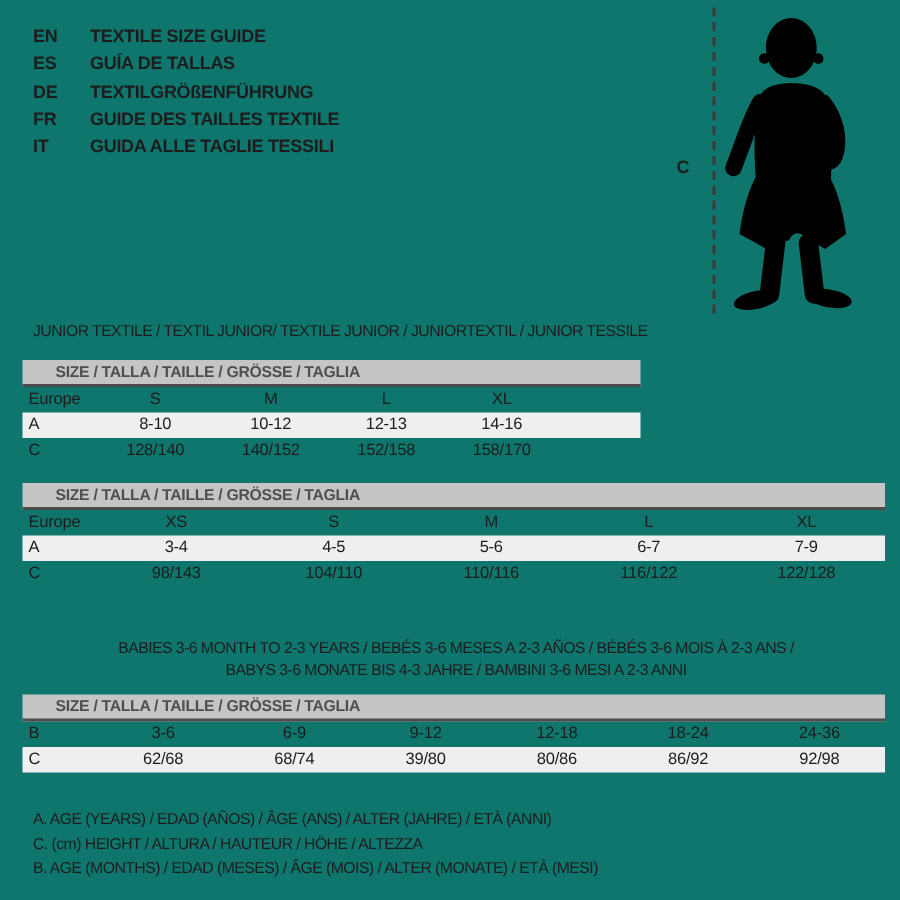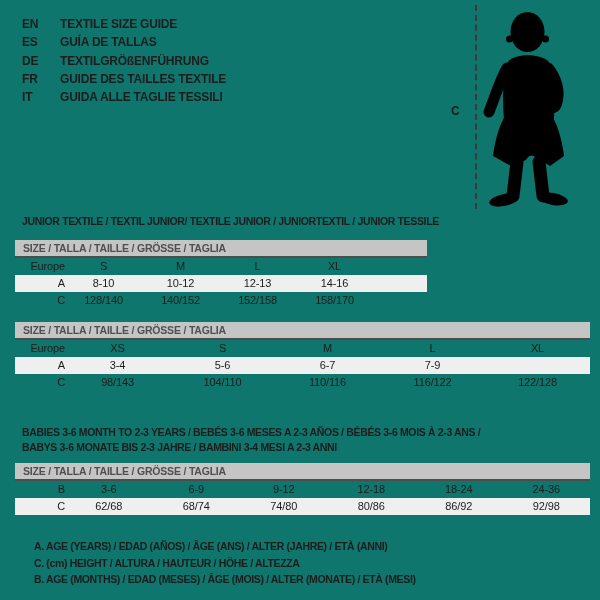--- a/index.html
+++ b/index.html
@@ -13,36 +13,36 @@
   .lang-row span{font-weight:bold;font-size:12px;letter-spacing:-0.2px;white-space:nowrap;}
   
   .height-line{position:absolute;left:475px;top:5px;height:204px;width:0;border-left:2px dashed #3a3a3a;}
   .height-label{position:absolute;left:451px;top:104px;font-weight:bold;font-size:12px;}
   .baby-svg{position:absolute;left:480px;top:8px;}
   
   .section{position:absolute;left:15px;}
   .section-junior{top:215px;width:412px;}
   .section-children{top:322px;width:575px;}
   .section-babies{top:425px;width:575px;}
-  .sec-title{font-weight:bold;font-size:10.5px;line-height:13px;letter-spacing:-0.35px;
+  .sec-title{font-weight:normal;font-size:10.5px;line-height:13px;letter-spacing:-0.35px;
              margin:0 4px 12px 7px;white-space:nowrap;}
-  .section-babies .sec-title{line-height:15px;margin-bottom:8px;}
+  .section-babies .sec-title{line-height:15px;margin-bottom:8px;text-align:center;}
   .sub-a{font-size:8px;vertical-align:-2px;}
   .size-bar{background:#c5c5c5;color:#4f4f4f;font-weight:bold;font-size:10.5px;line-height:16px;
-            height:16px;padding-left:8px;border-bottom:2px solid #4c4c4c;letter-spacing:-0.2px;}
+            height:16px;padding-left:22px;border-bottom:2px solid #4c4c4c;letter-spacing:-0.2px;}
   .trow{display:grid;height:17px;line-height:17px;font-size:11px;letter-spacing:-0.15px;}
   .section-junior  .trow{grid-template-columns:50px repeat(4,77px);}
   .section-children .trow{grid-template-columns:50px repeat(5,105px);}
   .section-babies  .trow{grid-template-columns:50px repeat(6,87.5px);}
   .trow.striped{background:#efefef;}
   .cell{text-align:center;white-space:nowrap;}
-  .label-cell{text-align:right;padding-left:4px;}
+  .label-cell{text-align:left;padding-left:4px;}
   
   .notes{position:absolute;left:22px;top:538px;}
-  .note-line{font-weight:bold;font-size:10.5px;line-height:16.5px;letter-spacing:-0.35px;white-space:nowrap;margin-left:12px;}
+  .note-line{font-weight:normal;font-size:10.5px;line-height:16.5px;letter-spacing:-0.35px;white-space:nowrap;}
 </style>
 </head>
 <body>
 
 <div class="canvas">
 
   <div class="lang-block">
   <div class="lang-row">
     <span>EN</span>
     <span>TEXTILE SIZE GUIDE</span>
@@ -125,56 +125,57 @@
             <div class="cell label-cell">Europe</div>
             <div class="cell">XS</div>
             <div class="cell">S</div>
             <div class="cell">M</div>
             <div class="cell">L</div>
             <div class="cell">XL</div>
           </div>
           <div class="trow striped">
             <div class="cell label-cell">A</div>
             <div class="cell">3-4</div>
+            <div class="cell">4-5</div>
             <div class="cell">5-6</div>
             <div class="cell">6-7</div>
             <div class="cell">7-9</div>
           </div>
           <div class="trow">
             <div class="cell label-cell">C</div>
             <div class="cell">98/143</div>
             <div class="cell">104/110</div>
             <div class="cell">110/116</div>
             <div class="cell">116/122</div>
             <div class="cell">122/128</div>
           </div>
         </div>
   </div>
 
   <div class="section section-babies">
     <div class="sec-title">
           <div>BABIES 3-6 MONTH TO 2-3 YEARS / BEBÉS 3-6 MESES A 2-3 AÑOS / BÉBÉS 3-6 MOIS À 2-3 ANS /</div>
-          <div>BABYS 3-6 MONATE BIS 2-3 JAHRE / BAMBINI 3-4 MESI A 2-3 ANNI</div>
+          <div>BABYS 3-6 MONATE BIS 4-3 JAHRE / BAMBINI 3-6 MESI A 2-3 ANNI</div>
         </div>
     <div class="size-bar">SIZE / TALLA / TAILLE / GRÖSSE / TAGLIA</div>
     <div class="tbody">
           <div class="trow">
             <div class="cell label-cell">B</div>
             <div class="cell">3-6</div>
             <div class="cell">6-9</div>
             <div class="cell">9-12</div>
             <div class="cell">12-18</div>
             <div class="cell">18-24</div>
             <div class="cell">24-36</div>
           </div>
           <div class="trow striped">
             <div class="cell label-cell">C</div>
             <div class="cell">62/68</div>
             <div class="cell">68/74</div>
-            <div class="cell">74/80</div>
+            <div class="cell">39/80</div>
             <div class="cell">80/86</div>
             <div class="cell">86/92</div>
             <div class="cell">92/98</div>
           </div>
         </div>
   </div>
 </div>
 
   <div class="notes">
       <div class="note-line">A. AGE (YEARS) / EDAD (AÑOS) / ÂGE (ANS) / ALTER (JAHRE) / ETÀ (ANNI)</div>

